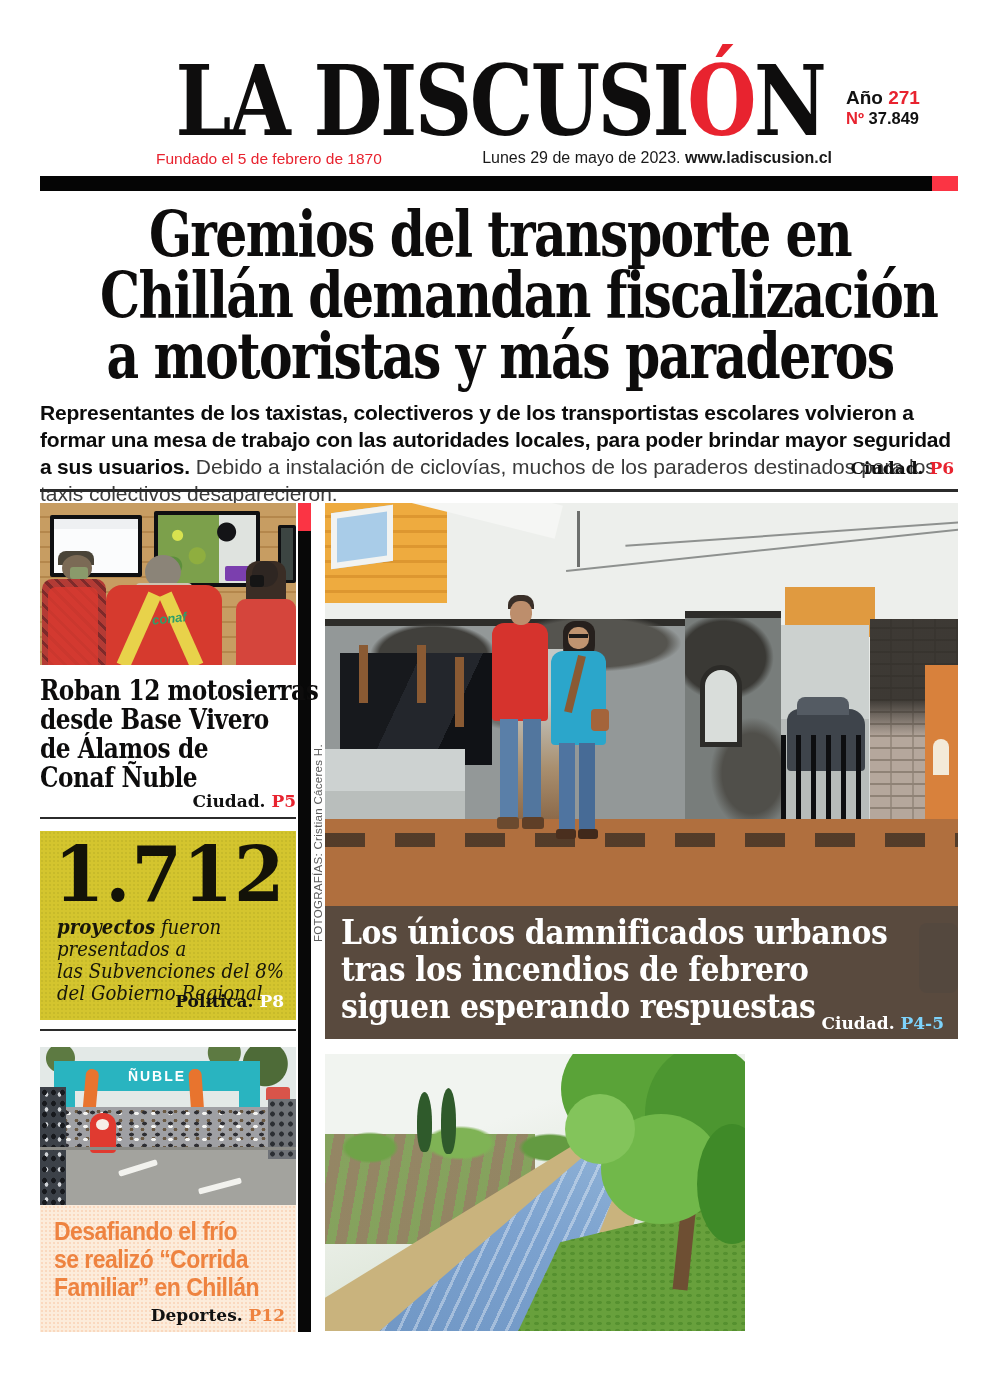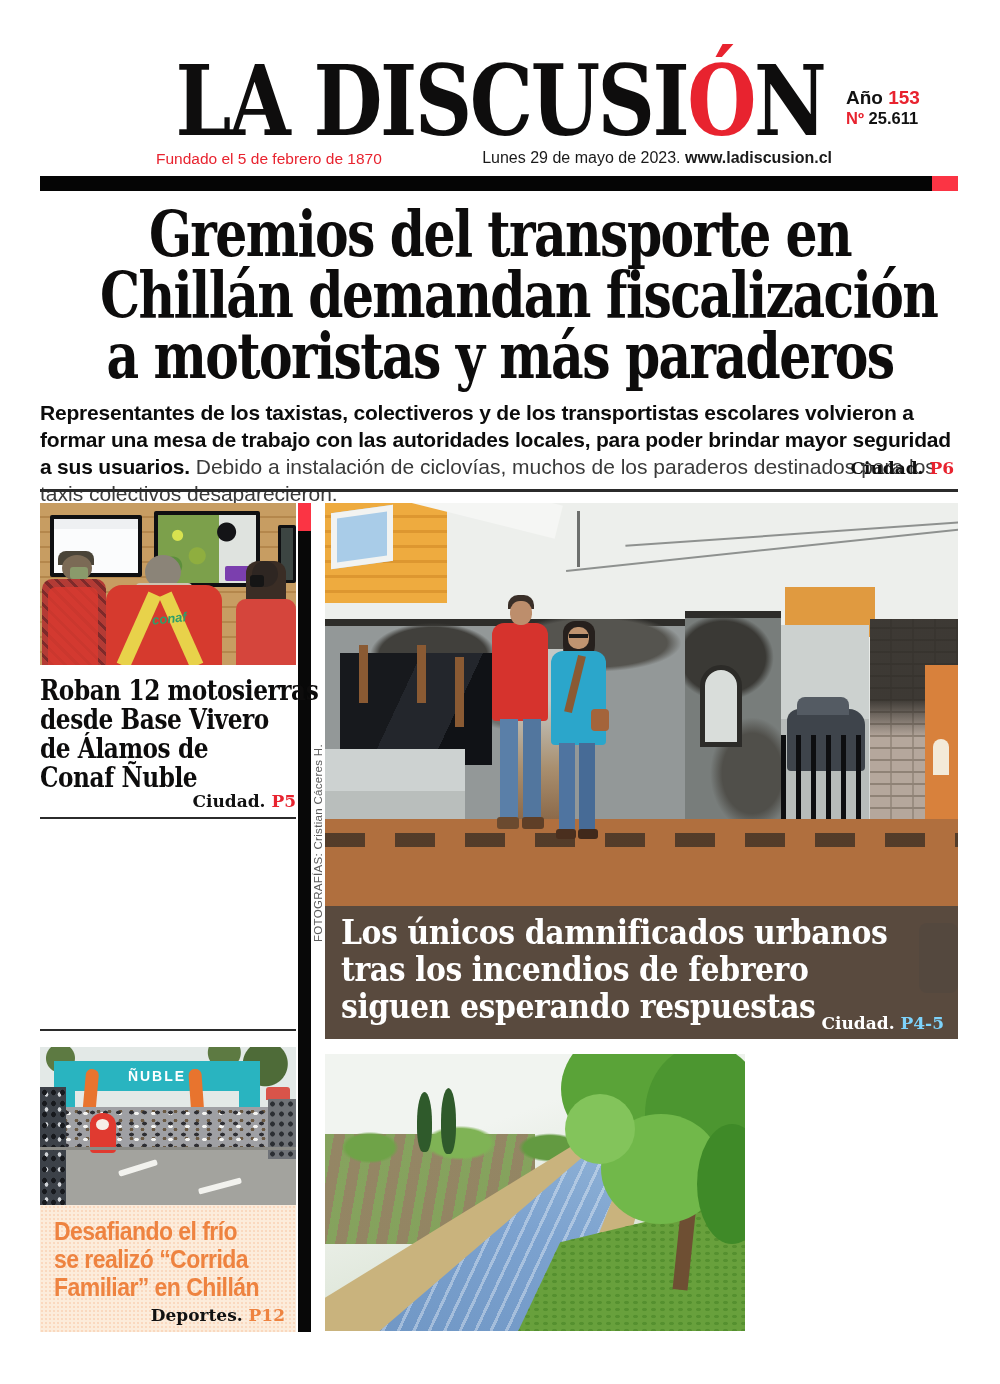--- a/index.html
+++ b/index.html
@@ -324,22 +324,22 @@
 </style>
 </head>
 <body>
 
 <div class="page">
 
   <div class="mast-title"><span>LA DISCUSI</span><span class="accent">Ó</span><span>N</span></div>
   <div class="mast-founded">Fundado el 5 de febrero de 1870</div>
   <div class="mast-dateline"><span>Lunes 29 de mayo de 2023. </span><b>www.ladiscusion.cl</b></div>
   <div class="mast-edition">
-    <div><span>Año </span><span class="red">153</span></div>
-    <div class="num"><span class="red">Nº </span><span>25.611</span></div>
+    <div><span>Año </span><span class="red">271</span></div>
+    <div class="num"><span class="red">Nº </span><span>37.849</span></div>
   </div>
   <div class="top-bar">
       <div class="bar-red"></div>
     </div>
 
   <div class="lead-headline">
     <div>Gremios del transporte en</div>
     <div>Chillán demandan fiscalización</div>
     <div>a motoristas y más paraderos</div>
   </div>
@@ -389,20 +389,30 @@
   <div class="story-head conaf-head">
     <div>Roban 12 motosierras</div>
     <div>desde Base Vivero</div>
     <div>de Álamos de</div>
     <div>Conaf Ñuble</div>
   </div>
   <div class="ref conaf-ref"><span>Ciudad. </span><span class="pg">P5</span></div>
 
   <div class="rule rule-l1"></div>
 
+  <div class="stat-box">
+    <div class="stat-number">1.712</div>
+    <div class="stat-text">
+      <div><span class="bi">proyectos</span><span> fueron</span></div>
+      <div>presentados a</div>
+      <div>las Subvenciones del 8%</div>
+      <div>del Gobierno Regional</div>
+    </div>
+    <div class="ref stat-ref"><span>Política. </span><span class="pg">P8</span></div>
+  </div>
 
   <div class="rule rule-l2"></div>
 
   <div class="photo photo-race">
     <div class="el race-trees"></div>
     <div class="el arch-leg leg-l"></div>
     <div class="el arch-leg leg-r"></div>
     <div class="el arch-top">ÑUBLE</div>
     <div class="el flag flag1"></div>
     <div class="el flag flag2"></div>

